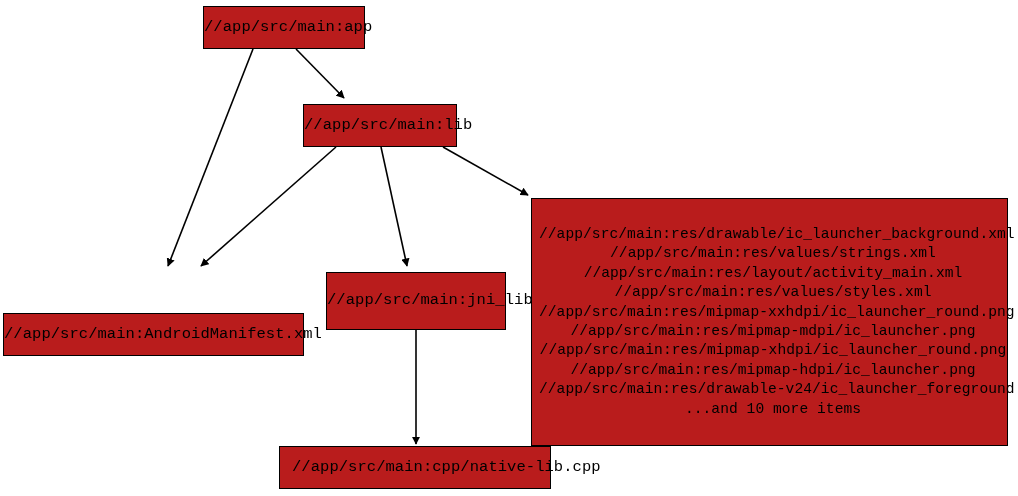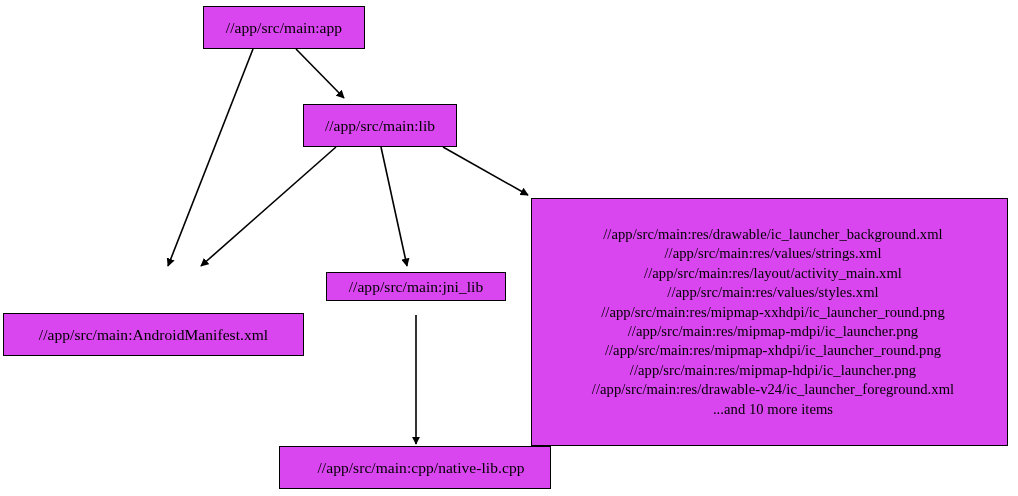--- a/index.html
+++ b/index.html
@@ -23,29 +23,30 @@
     left: 0;
     top: 0;
     width: 1018px;
     height: 496px;
     pointer-events: none;
   }
   .node {
     position: absolute;
     box-sizing: border-box;
     border: 1px solid #000000;
-    background: #d946ef;
+    background: #b91c1c;
     display: flex;
     align-items: center;
     justify-content: center;
     text-align: center;
     font-size: 15.5px;
     line-height: 19.4px;
     white-space: pre;
     letter-spacing: 0.05px;
+    font-family: Liberation Mono, monospace;
   }
   .node-label {
     display: block;
     width: 100%;
     text-align: center;
     white-space: pre;
   }
   .node-multiline {
     font-size: 14.6px;
     line-height: 19.4px;
@@ -93,21 +94,21 @@
   </div>
 
   <div class="node" style="left:303px; top:104px; width:154px; height:43px;align-items:center;">
     <span class="node-label">//app/src/main:lib</span>
   </div>
 
   <div class="node" style="left:3px; top:272px; width:301px; height:43px;margin-top:41px;">
     <span class="node-label">//app/src/main:AndroidManifest.xml</span>
   </div>
 
-  <div class="node" style="left:326px; top:272px; width:180px; height:29px;">
+  <div class="node" style="left:326px; top:272px; width:180px; height:58px;">
     <span class="node-label">//app/src/main:jni_lib</span>
   </div>
 
   <div class="node node-multiline" style="left:531px; top:198px; width:477px; height:248px;padding-left:7px;">
     <span class="node-label">//app/src/main:res/drawable/ic_launcher_background.xml
 //app/src/main:res/values/strings.xml
 //app/src/main:res/layout/activity_main.xml
 //app/src/main:res/values/styles.xml
 //app/src/main:res/mipmap-xxhdpi/ic_launcher_round.png
 //app/src/main:res/mipmap-mdpi/ic_launcher.png

